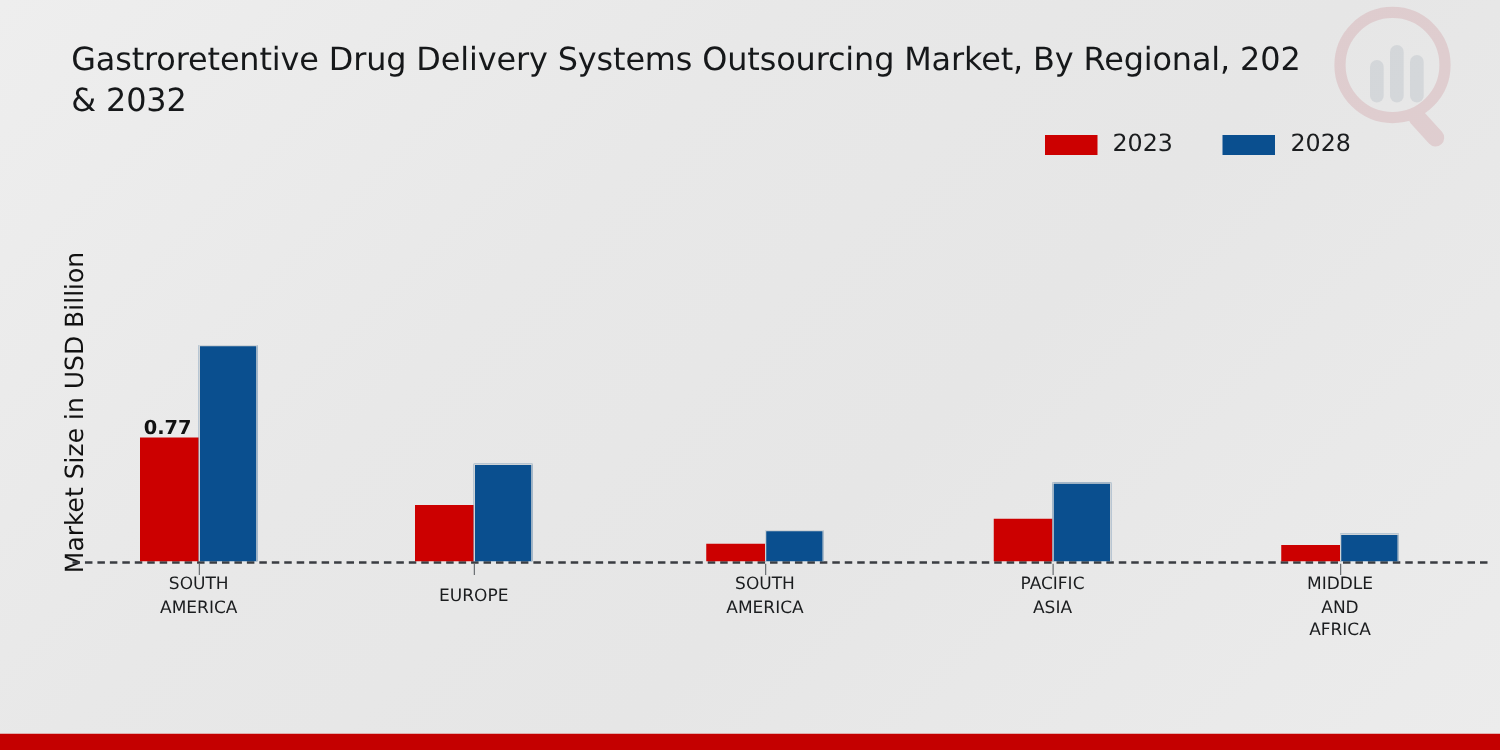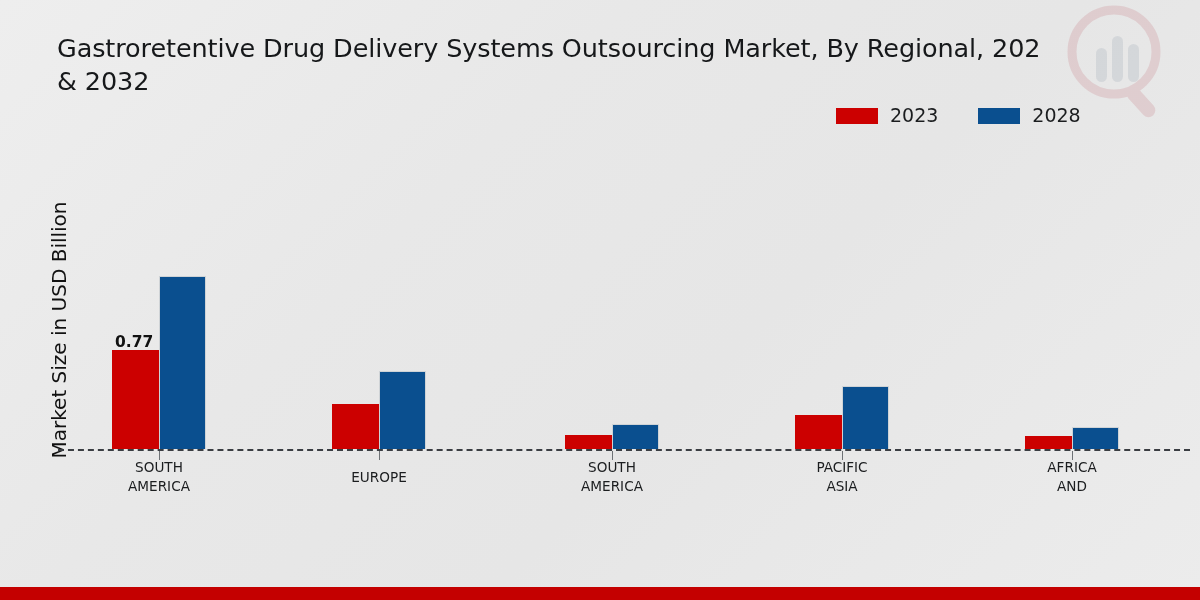--- a/index.html
+++ b/index.html
@@ -151,20 +151,21 @@
       <div>PACIFIC</div>
       <div>ASIA</div>
     </div>
 
     <div class="barwrap" style="left:1025px;">
       <div class="bar red" style="height:13px;"></div>
       <div class="bar blue" style="height:22px;"></div>
     </div>
     <div class="tick" style="left:1072px;"></div>
     <div class="catlabel" style="left:992px;top:458px;">
+      <div>MIDDLE</div>
+      <div>AND</div>
       <div>AFRICA</div>
-      <div>AND</div>
     </div>
 
   </div>
 
   <div class="footer-bar"></div>
 </div>
 
 </body></html>

